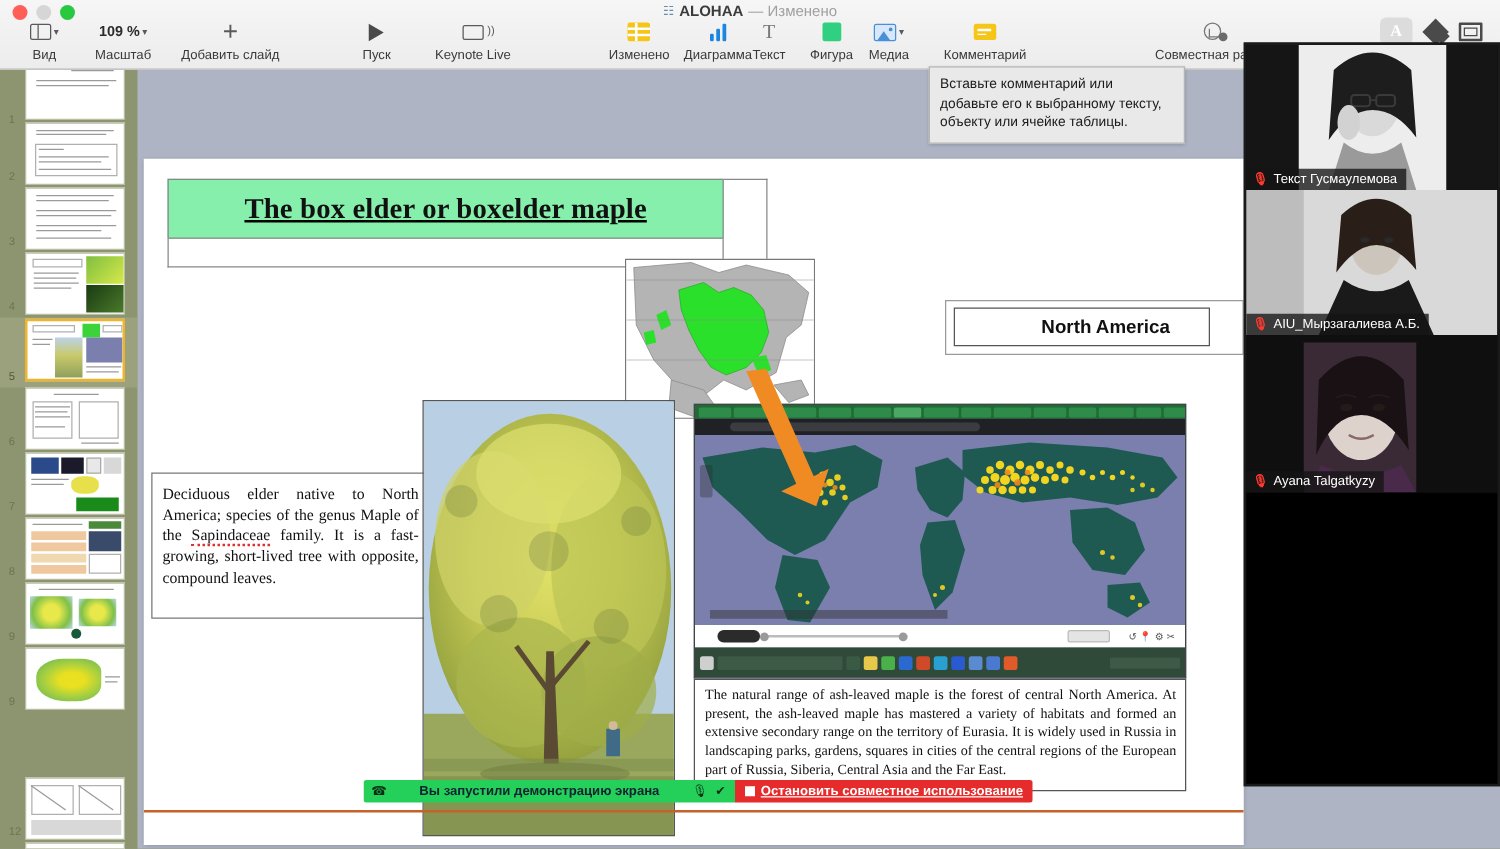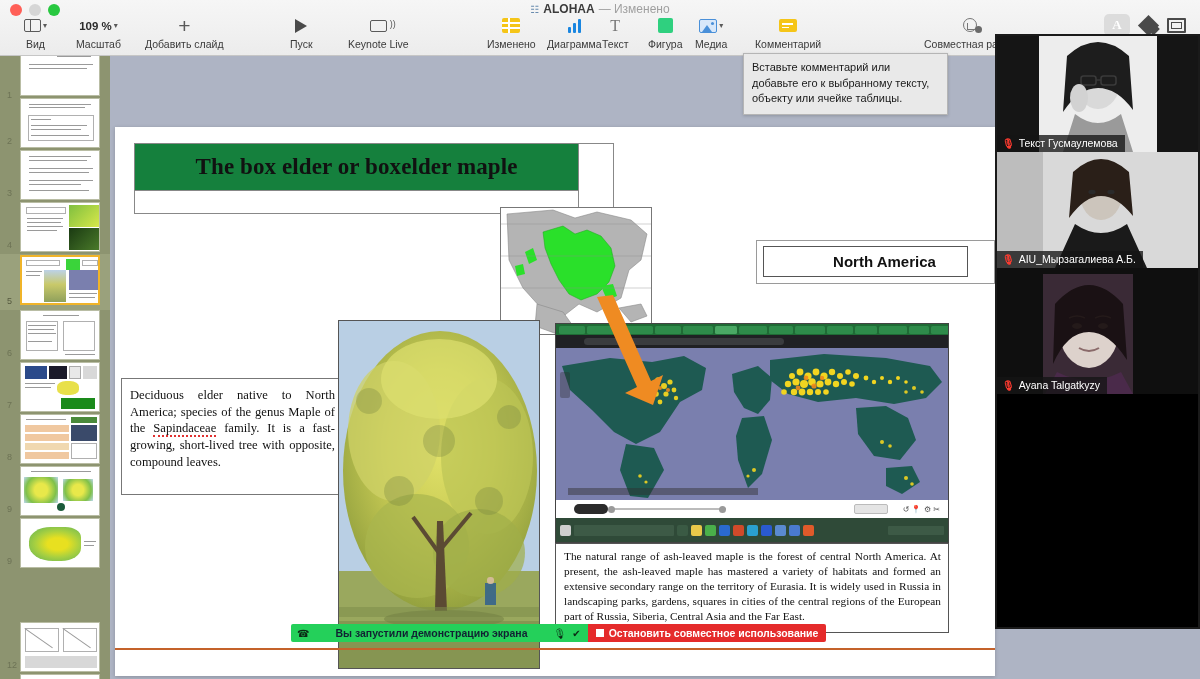--- a/index.html
+++ b/index.html
@@ -106,22 +106,22 @@
     position:absolute; left:110px; top:56px; width:1090px; height:623px;
     background:#aeb4c4;
   }
   .slide {
     position:absolute; left:5px; top:71px; width:880px; height:549px;
     background:#fff; box-shadow:0 1px 4px rgba(0,0,0,0.2);
     overflow:hidden;
   }
   .s-title-box {
     position:absolute; left:19px; top:16px; width:445px; height:48px;
-    border:1.4px solid #888; background:#15803d;
-    display:flex; align-items:center; justify-content:center;
+    border:1.4px solid #888; background:#86efac;
+    display:flex; align-items:center; justify-content:center;text-decoration:underline;
   }
   .s-title-box span {
     font-family:"Liberation Serif", serif; font-weight:bold;
     font-size:23px; color:#111; letter-spacing:0.1px;
   }
   .s-title-under { position:absolute; left:19px; top:64px; width:445px; height:23px; border:1.4px solid #888; border-top:none; background:#fff;}
   .s-title-right { position:absolute; left:464px; top:16px; width:35px; height:71px; border:1.4px solid #888; border-left:none; background:#fff;}
 
   .s-na-box {
     position:absolute; left:648px; top:119px; width:205px; height:31px;
@@ -203,21 +203,21 @@
   .sharebar { position:absolute; left:291px; top:624px; height:18px; display:flex; z-index:35; }
   .sb-green {
     background:#24d05a; display:flex; align-items:center; gap:6px;
     padding:0 7px 0 6px; border-radius:2px 0 0 2px;
   }
   .sb-green .lbl { font-size:10.5px; color:#123; font-weight:bold; flex:1; text-align:center; padding:0 20px;}
   .sb-red {
     background:#e52b2b; display:flex; align-items:center; gap:5px;
     padding:0 8px; border-radius:0 2px 2px 0;
   }
-  .sb-red .lbl { font-size:10.5px; color:#fff; font-weight:bold; }
+  .sb-red .lbl { font-size:10.5px; color:#fff; font-weight:bold;text-decoration:underline; }
   .sb-stop { width:8px; height:8px; background:#fff; }
   .sb-ic { font-size:10px; color:#0a2a14; }
 </style>
 </head>
 <body>
 
 <div id="app">
 
   <div class="toolbar">
 

